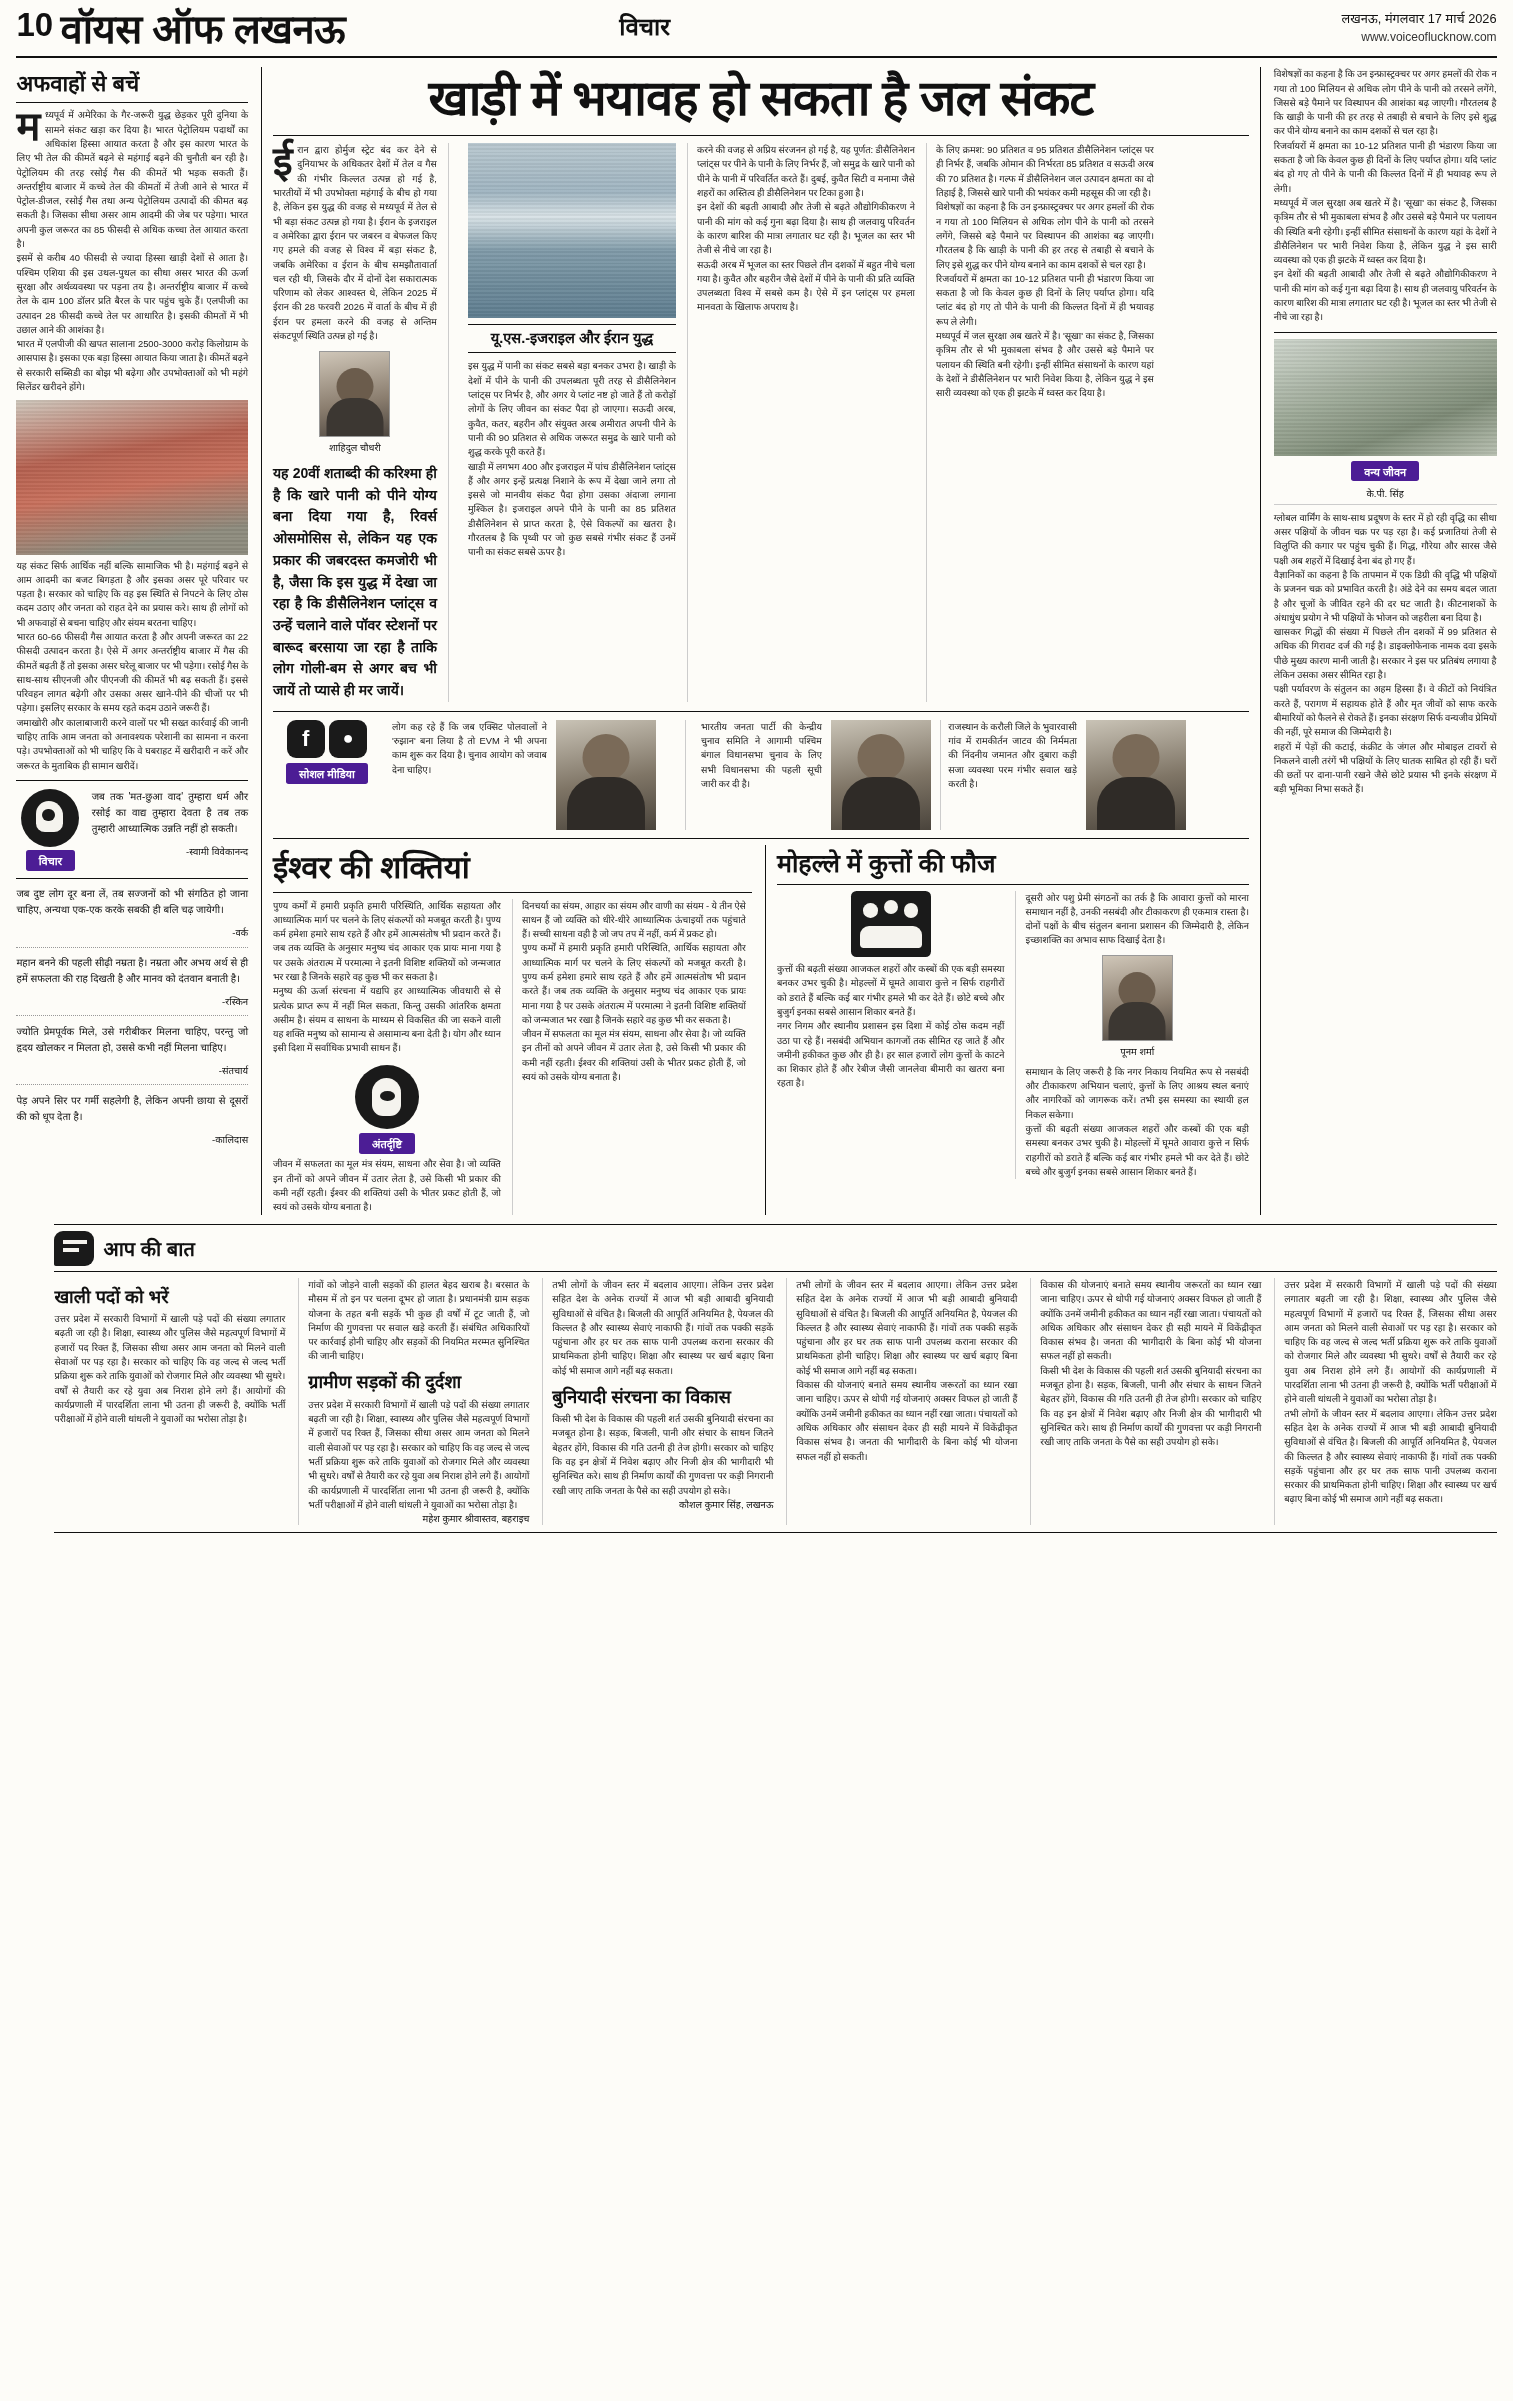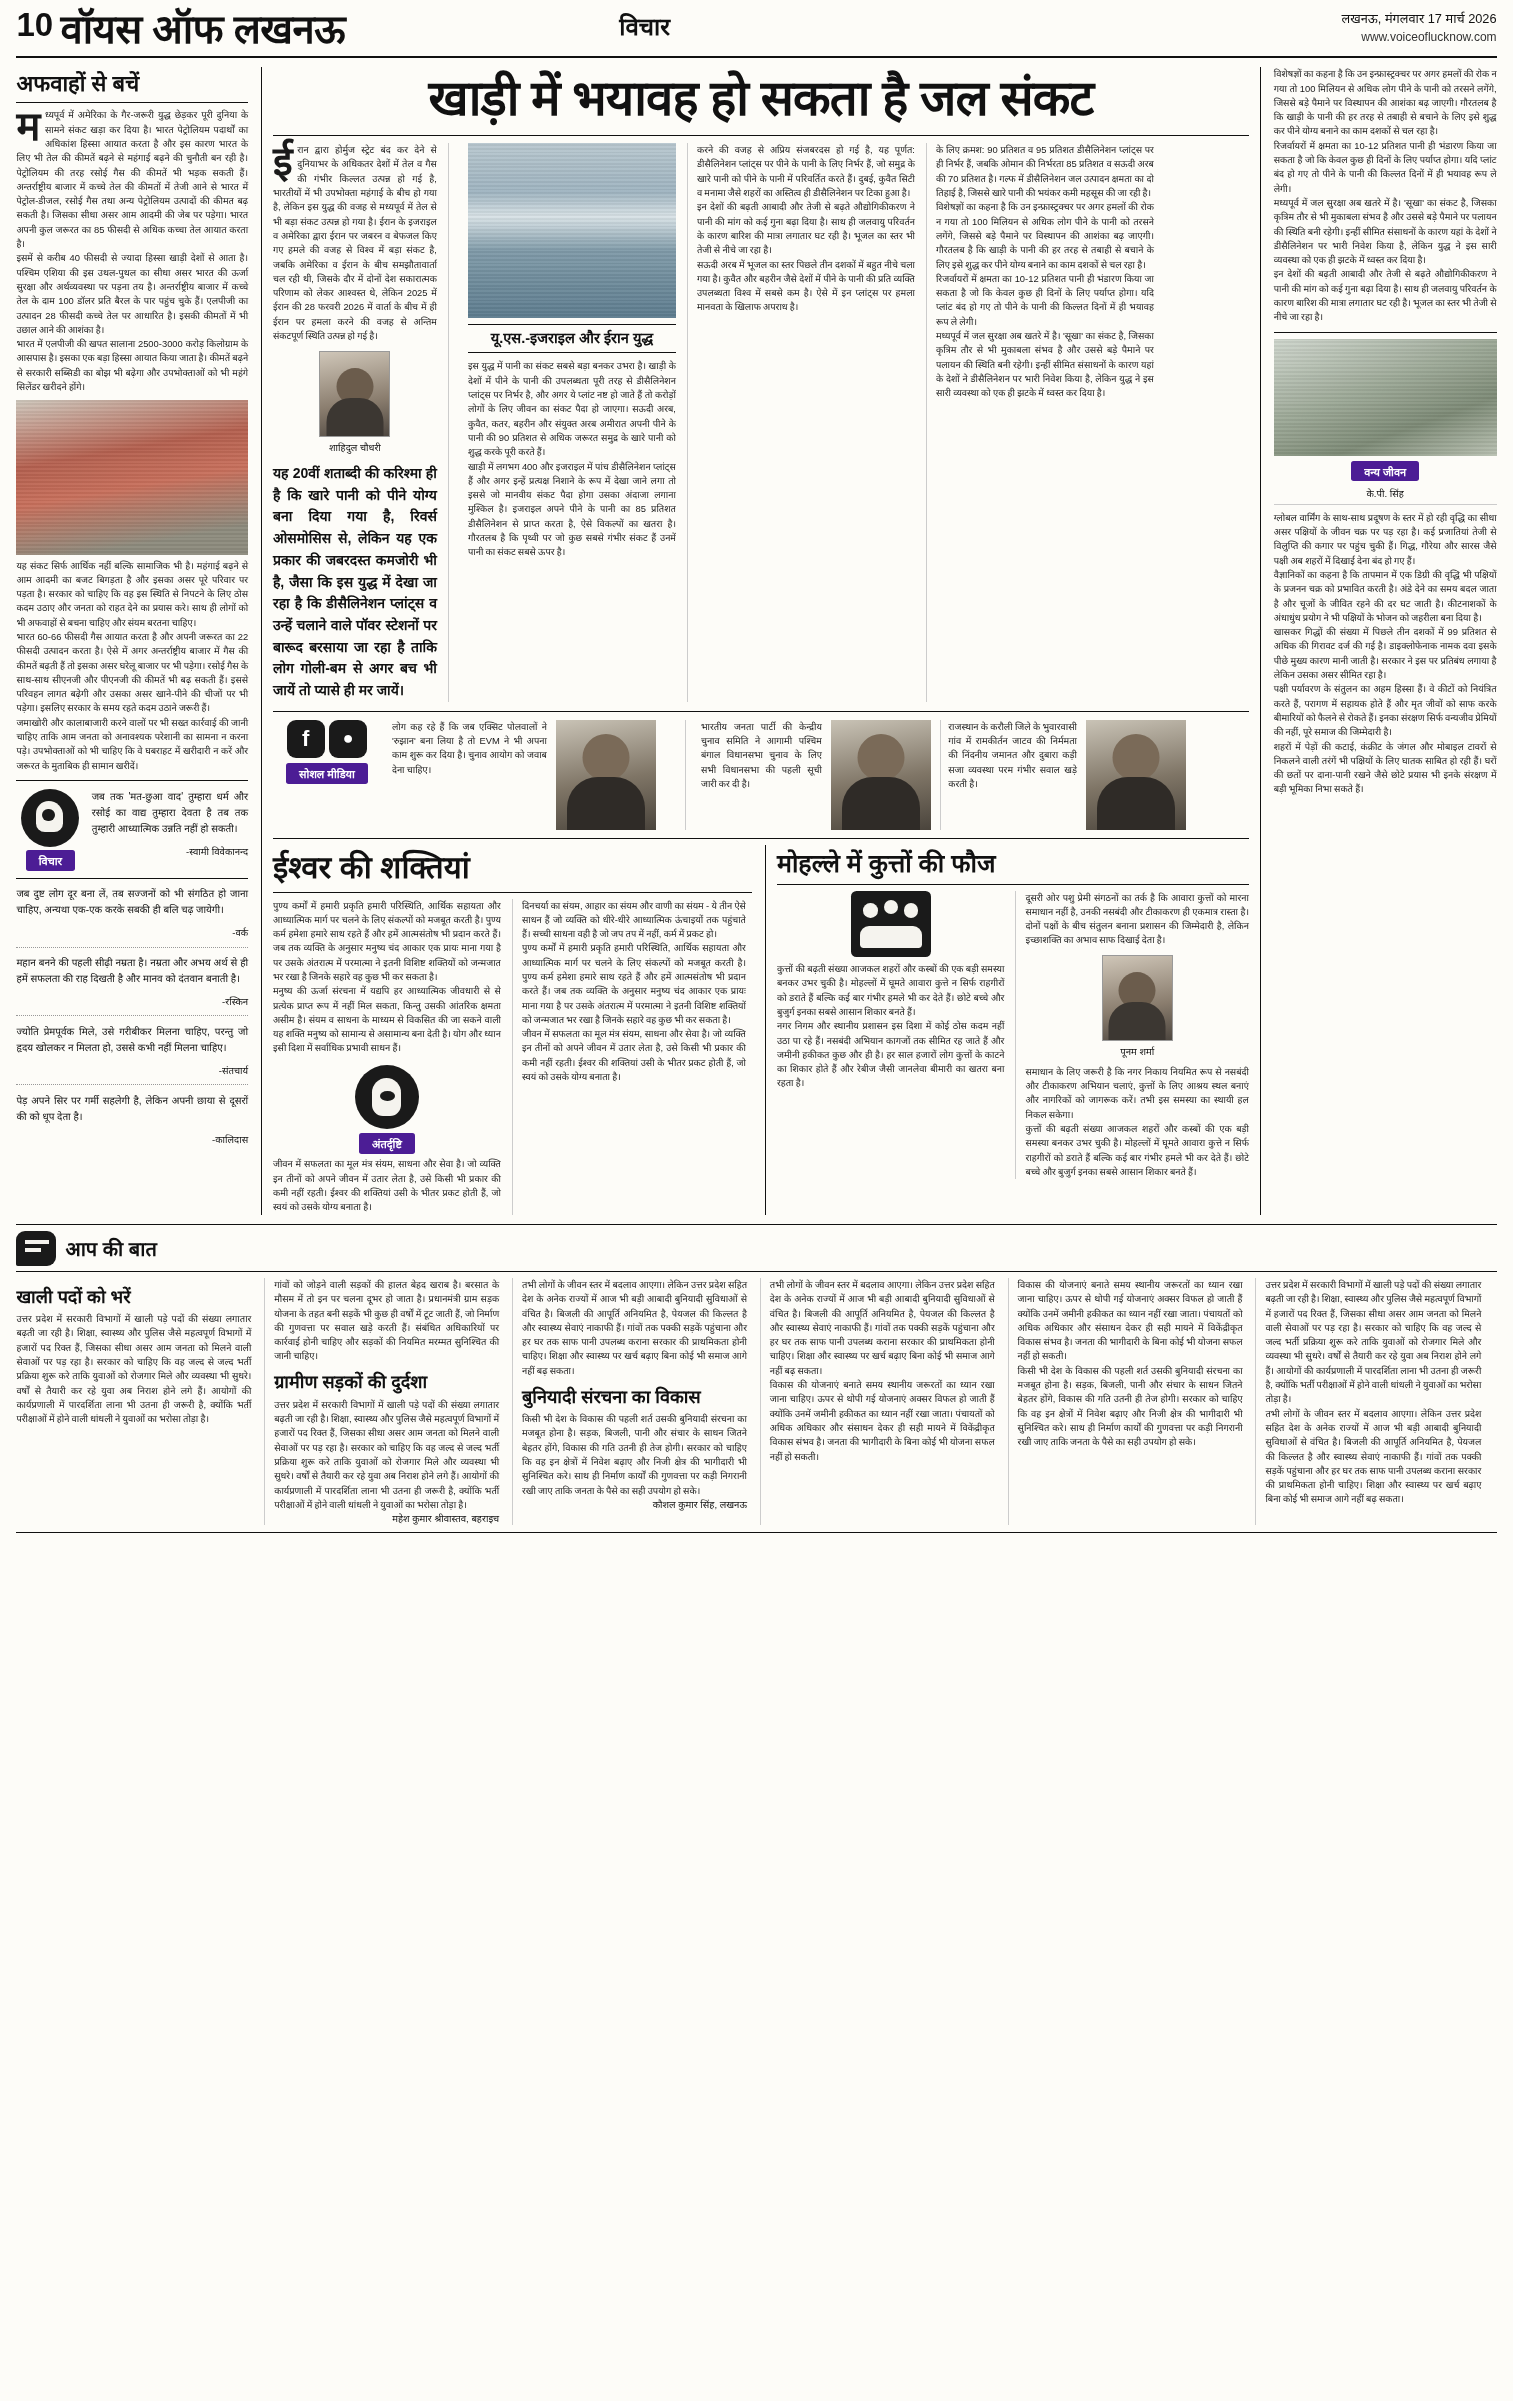--- a/index.html
+++ b/index.html
@@ -93,21 +93,21 @@
   }
   .polpic::before {
     content:""; position:absolute; left:50%; top:14.6px; width:47px; height:47px;
     transform:translateX(-50%); border-radius:50%; background:#7a6a58;
   }
   .polpic::after {
     content:""; position:absolute; left:50%; bottom:0; width:78px; height:53px;
     transform:translateX(-50%); border-radius:31px 31px 0 0; background:#2f2b27;
   }
 
-  .footer-band { border-top:1.8px solid #111; margin-top:9px; padding-top:6.4px; }
+  .footer-band { border-top:1.8px solid #111; margin-top:9px; padding-top:6.4px;margin-left:38px; }
 
   .aapki {
     display:flex; align-items:center; gap:9px; padding-bottom:4.6px;
   }
   .aapki .t { font-size:20px; font-weight:bold; }
 </style>
 </head>
 <body>
 
 <div class="page">
@@ -190,21 +190,21 @@
         <div style="width:228px;border-left:0.9px solid #ccc;padding-left:19px;">
           <div class="photo sea" style="height:175px;"></div>
           <div style="border-top:0.9px solid #111;border-bottom:0.9px solid #111;margin:5.5px 0 6.4px;padding:4.6px 0;">
             <div style="font-size:14.6px;font-weight:bold;text-align:center;line-height:1.25;">यू.एस.-इजराइल और ईरान युद्ध</div>
           </div>
           <div class="body-txt">इस युद्ध में पानी का संकट सबसे बड़ा बनकर उभरा है। खाड़ी के देशों में पीने के पानी की उपलब्धता पूरी तरह से डीसैलिनेशन प्लांट्स पर निर्भर है, और अगर ये प्लांट नष्ट हो जाते हैं तो करोड़ों लोगों के लिए जीवन का संकट पैदा हो जाएगा। सऊदी अरब, कुवैत, कतर, बहरीन और संयुक्त अरब अमीरात अपनी पीने के पानी की 90 प्रतिशत से अधिक जरूरत समुद्र के खारे पानी को शुद्ध करके पूरी करते हैं।</div>
           <div class="body-txt">खाड़ी में लगभग 400 और इजराइल में पांच डीसैलिनेशन प्लांट्स हैं और अगर इन्हें प्रत्यक्ष निशाने के रूप में देखा जाने लगा तो इससे जो मानवीय संकट पैदा होगा उसका अंदाजा लगाना मुश्किल है। इजराइल अपने पीने के पानी का 85 प्रतिशत डीसैलिनेशन से प्राप्त करता है, ऐसे विकल्पों का खतरा है। गौरतलब है कि पृथ्वी पर जो कुछ सबसे गंभीर संकट हैं उनमें पानी का संकट सबसे ऊपर है।</div>
         </div>
 
         <div style="width:228px;border-left:0.9px solid #ccc;padding-left:9px;">
-          <div class="body-txt">करने की वजह से अप्रिय संजबरदस हो गई है, यह पूर्णत: डीसैलिनेशन प्लांट्स पर पीने के पानी के लिए निर्भर हैं, जो समुद्र के खारे पानी को पीने के पानी में परिवर्तित करते हैं। दुबई, कुवैत सिटी व मनामा जैसे शहरों का अस्तित्व ही डीसैलिनेशन पर टिका हुआ है।</div>
+          <div class="body-txt">करने की वजह से अप्रिय संरजनन हो गई है, यह पूर्णत: डीसैलिनेशन प्लांट्स पर पीने के पानी के लिए निर्भर हैं, जो समुद्र के खारे पानी को पीने के पानी में परिवर्तित करते हैं। दुबई, कुवैत सिटी व मनामा जैसे शहरों का अस्तित्व ही डीसैलिनेशन पर टिका हुआ है।</div>
           <div class="body-txt">इन देशों की बढ़ती आबादी और तेजी से बढ़ते औद्योगिकीकरण ने पानी की मांग को कई गुना बढ़ा दिया है। साथ ही जलवायु परिवर्तन के कारण बारिश की मात्रा लगातार घट रही है। भूजल का स्तर भी तेजी से नीचे जा रहा है।</div>
           <div class="body-txt">सऊदी अरब में भूजल का स्तर पिछले तीन दशकों में बहुत नीचे चला गया है। कुवैत और बहरीन जैसे देशों में पीने के पानी की प्रति व्यक्ति उपलब्धता विश्व में सबसे कम है। ऐसे में इन प्लांट्स पर हमला मानवता के खिलाफ अपराध है।</div>
         </div>
 
         <div style="width:228px;border-left:0.9px solid #ccc;padding-left:9px;">
           <div class="body-txt">के लिए क्रमश: 90 प्रतिशत व 95 प्रतिशत डीसैलिनेशन प्लांट्स पर ही निर्भर हैं, जबकि ओमान की निर्भरता 85 प्रतिशत व सऊदी अरब की 70 प्रतिशत है। गल्फ में डीसैलिनेशन जल उत्पादन क्षमता का दो तिहाई है, जिससे खारे पानी की भयंकर कमी महसूस की जा रही है।</div>
           <div class="body-txt">विशेषज्ञों का कहना है कि उन इन्फ्रास्ट्रक्चर पर अगर हमलों की रोक न गया तो 100 मिलियन से अधिक लोग पीने के पानी को तरसने लगेंगे, जिससे बड़े पैमाने पर विस्थापन की आशंका बढ़ जाएगी। गौरतलब है कि खाड़ी के पानी की हर तरह से तबाही से बचाने के लिए इसे शुद्ध कर पीने योग्य बनाने का काम दशकों से चल रहा है।</div>
           <div class="body-txt">रिजर्वायरों में क्षमता का 10-12 प्रतिशत पानी ही भंडारण किया जा सकता है जो कि केवल कुछ ही दिनों के लिए पर्याप्त होगा। यदि प्लांट बंद हो गए तो पीने के पानी की किल्लत दिनों में ही भयावह रूप ले लेगी।</div>
           <div class="body-txt">मध्यपूर्व में जल सुरक्षा अब खतरे में है। 'सूखा' का संकट है, जिसका कृत्रिम तौर से भी मुकाबला संभव है और उससे बड़े पैमाने पर पलायन की स्थिति बनी रहेगी। इन्हीं सीमित संसाधनों के कारण यहां के देशों ने डीसैलिनेशन पर भारी निवेश किया है, लेकिन युद्ध ने इस सारी व्यवस्था को एक ही झटके में ध्वस्त कर दिया है।</div>
         </div>

